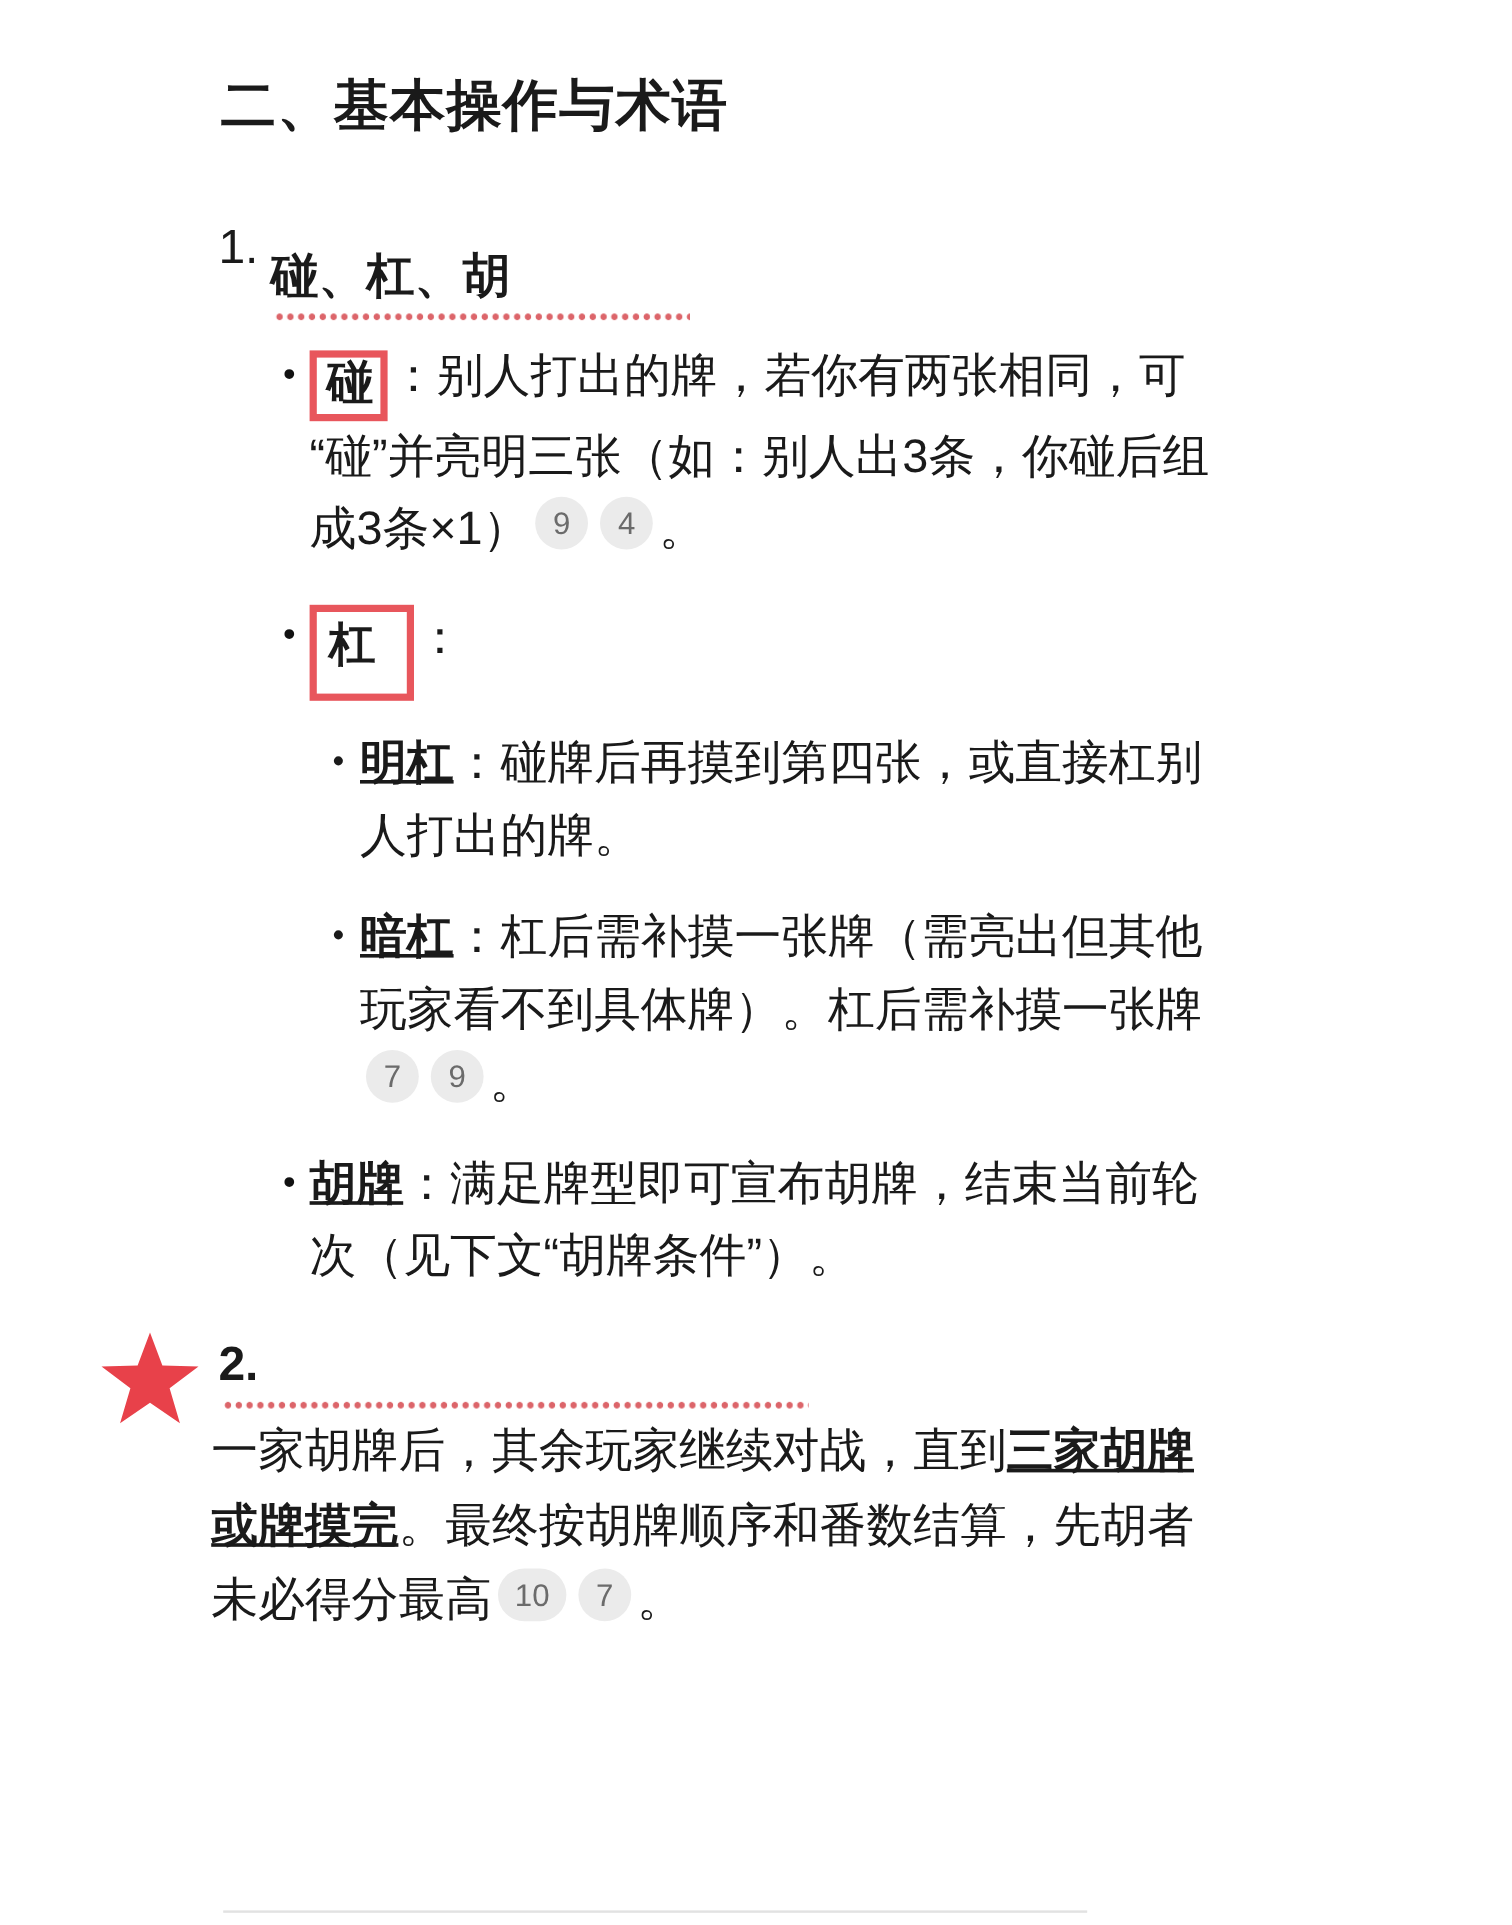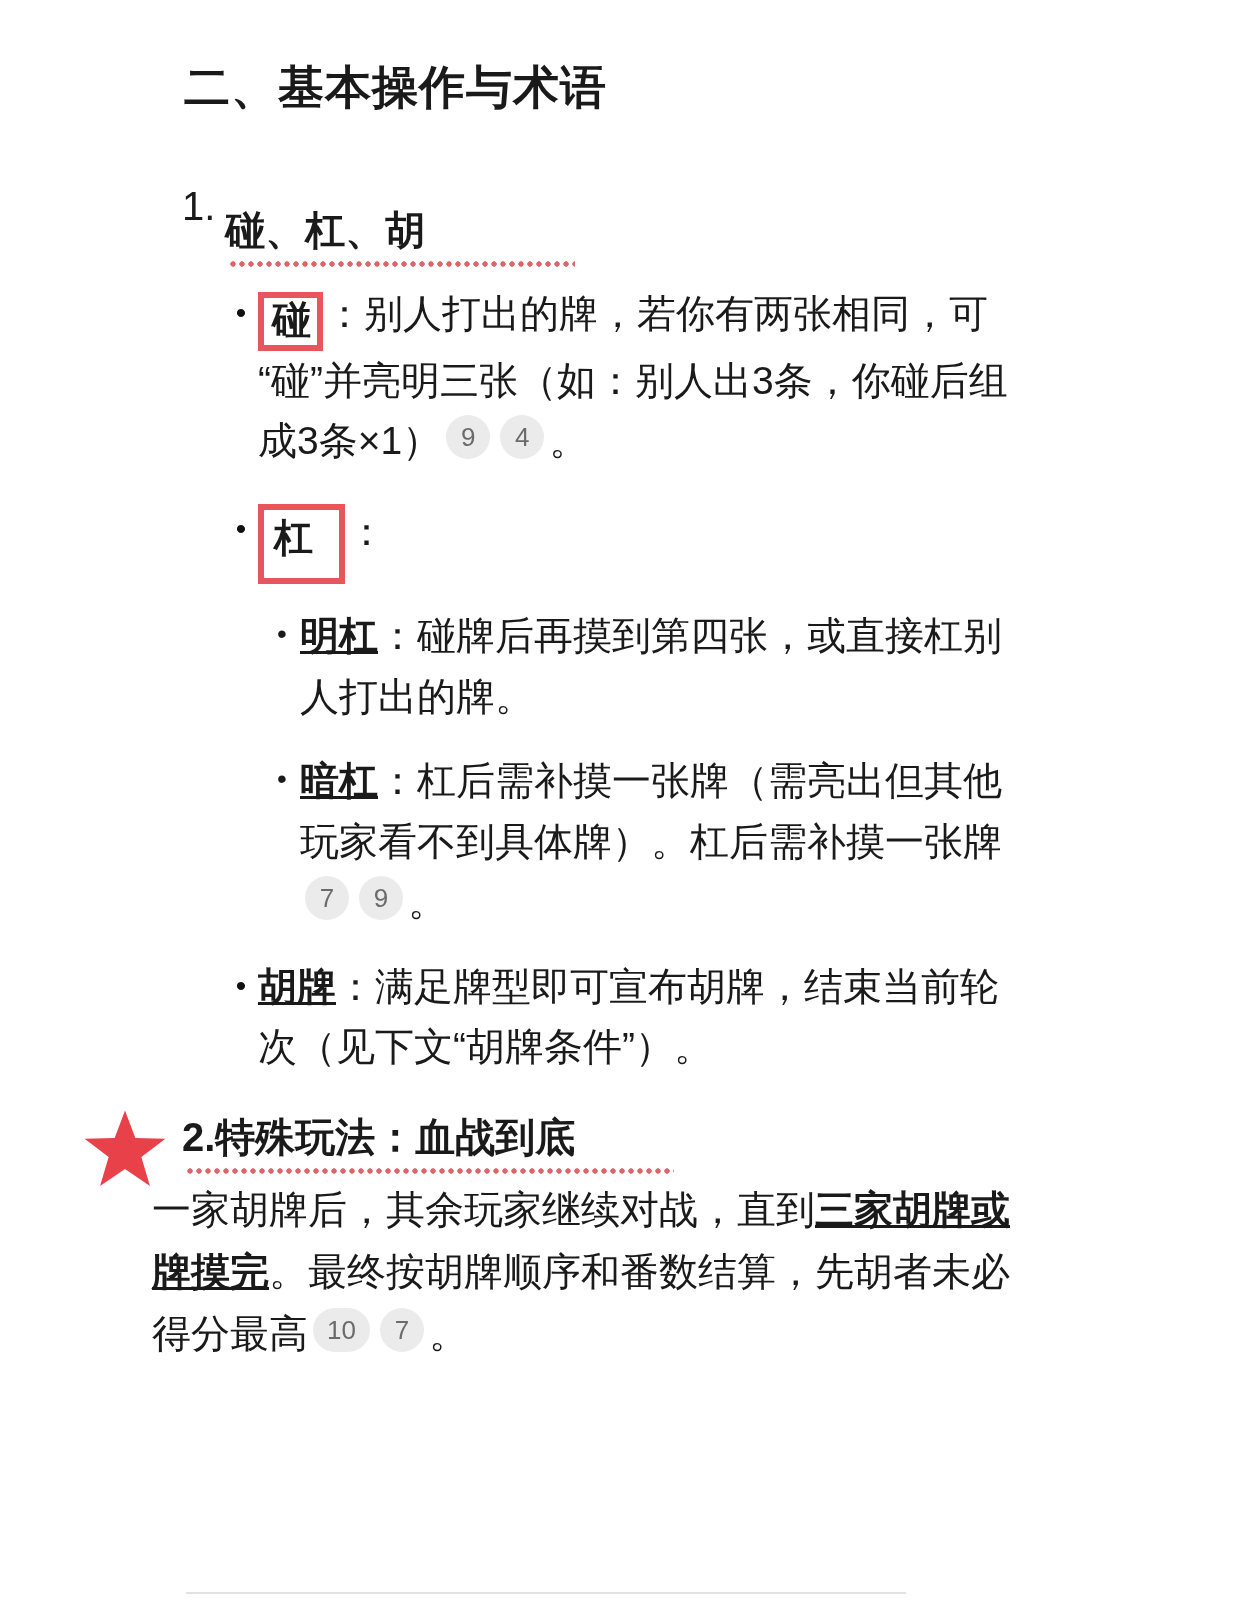--- a/index.html
+++ b/index.html
@@ -155,21 +155,21 @@
   }
   .star {
     position: absolute;
     left: -100px;
     top: -4px;
     width: 86px;
     height: 86px;
   }
 
   .para {
-    margin: 16px 0 0 80px;
+    margin: 16px 0 0 104px;
     font-size: 39px;
     line-height: 1.58;
   }
 
   .bottom-rule {
     position: absolute;
     left: 186px;
     right: 186px;
     bottom: 10px;
     border-top: 2px solid #e2e2e2;
@@ -230,21 +230,20 @@
       </span>
     </div>
   </div>
 
   <div class="heading2-row">
     <svg class="star" viewBox="0 0 100 100">
       <polygon points="50,4 62,36 97,37 69,58 79,92 50,72 21,92 31,58 3,37 38,36" fill="#e8414a"></polygon>
     </svg>
     <span class="num">2.</span>
     <span class="txt">
-      <span>特殊玩法：血战到底</span>
       <span class="squiggle w2"></span>
     </span>
   </div>
 
   <div class="para">
     <span>一家胡牌后，其余玩家继续对战，直到</span><span class="bold">三家胡牌或牌摸完</span><span>。最终按胡牌顺序和番数结算，先胡者未必得分最高</span><span class="chip">10</span><span class="chip">7</span><span>。</span>
   </div>
 
   <div class="bottom-rule"></div>
 </div>

